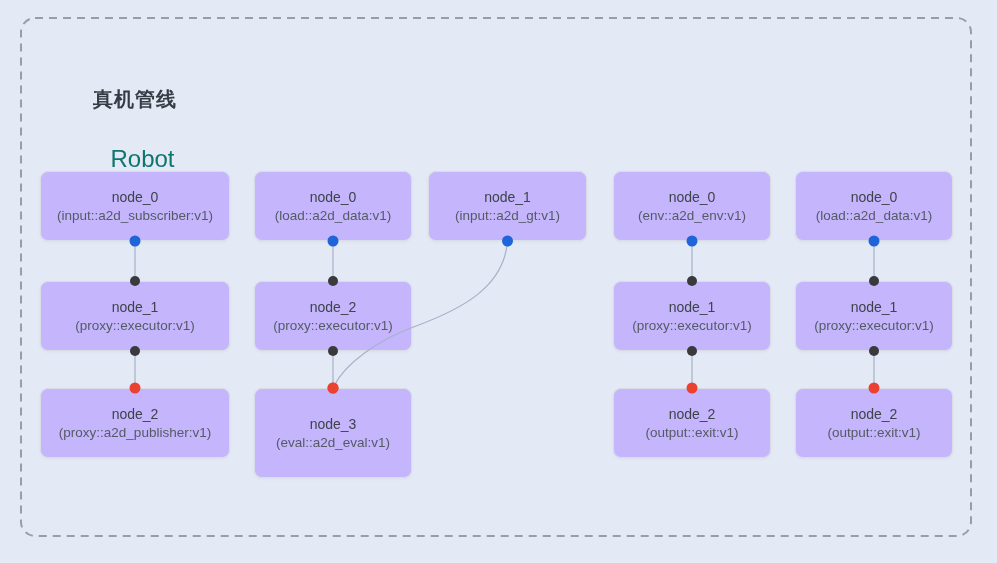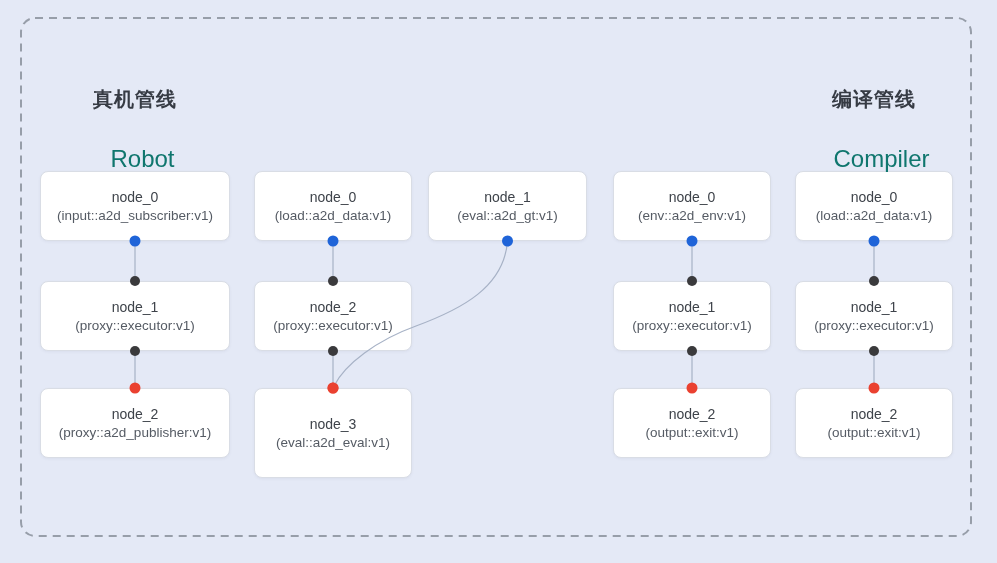--- a/index.html
+++ b/index.html
@@ -14,21 +14,21 @@
   .pipeline-title{
     font-size:20px;font-weight:700;color:#363b44;line-height:26px;
     letter-spacing:1px;
   }
   .pipeline-subtitle{
     position:absolute;left:15px;right:0;top:60px;
     font-size:24px;font-weight:400;color:#0f766e;line-height:26px;
   }
   .node-box{
     position:absolute;z-index:1;
-    background:#ffffff;
+    background:#c4b5fd;
     border:1px solid #d9dde5;
     border-radius:8px;
     box-shadow:0 1px 3px rgba(60,70,100,0.06);
     display:flex;flex-direction:column;align-items:center;justify-content:center;
     gap:3px;
     box-sizing:border-box;
   }
   .node-title{font-size:14px;color:#3e434a;line-height:16px;}
   .node-subtitle{font-size:13.5px;color:#555b64;line-height:16px;}
 </style>
@@ -81,21 +81,21 @@
     <div class="node-box" style="left: 40px; top: 388px; width: 190px; height: 70px;">
       <div class="node-title">node_2</div>
       <div class="node-subtitle">(proxy::a2d_publisher:v1)</div>
     </div>
     <div class="node-box" style="left: 254px; top: 171px; width: 158px; height: 70px;">
       <div class="node-title">node_0</div>
       <div class="node-subtitle">(load::a2d_data:v1)</div>
     </div>
     <div class="node-box" style="left: 428px; top: 171px; width: 159px; height: 70px;">
       <div class="node-title">node_1</div>
-      <div class="node-subtitle">(eval::a2d_gt:v1)</div>
+      <div class="node-subtitle">(input::a2d_gt:v1)</div>
     </div>
     <div class="node-box" style="left: 254px; top: 281px; width: 158px; height: 70px;">
       <div class="node-title">node_2</div>
       <div class="node-subtitle">(proxy::executor:v1)</div>
     </div>
     <div class="node-box" style="left: 254px; top: 388px; width: 158px; height: 90px;">
       <div class="node-title">node_3</div>
       <div class="node-subtitle">(eval::a2d_eval:v1)</div>
     </div>
     <div class="node-box" style="left: 613px; top: 171px; width: 158px; height: 70px;">
@@ -103,24 +103,20 @@
       <div class="node-subtitle">(env::a2d_env:v1)</div>
     </div>
     <div class="node-box" style="left: 613px; top: 281px; width: 158px; height: 70px;">
       <div class="node-title">node_1</div>
       <div class="node-subtitle">(proxy::executor:v1)</div>
     </div>
     <div class="node-box" style="left: 613px; top: 388px; width: 158px; height: 70px;">
       <div class="node-title">node_2</div>
       <div class="node-subtitle">(output::exit:v1)</div>
     </div>
-    <div class="pipeline-header" style="left: 764px; top: 62px; width: 220px;">
-      <div class="pipeline-title">编译管线</div>
-      <div class="pipeline-subtitle">Compiler</div>
-    </div>
     <div class="node-box" style="left: 795px; top: 171px; width: 158px; height: 70px;">
       <div class="node-title">node_0</div>
       <div class="node-subtitle">(load::a2d_data:v1)</div>
     </div>
     <div class="node-box" style="left: 795px; top: 281px; width: 158px; height: 70px;">
       <div class="node-title">node_1</div>
       <div class="node-subtitle">(proxy::executor:v1)</div>
     </div>
     <div class="node-box" style="left: 795px; top: 388px; width: 158px; height: 70px;">
       <div class="node-title">node_2</div>

